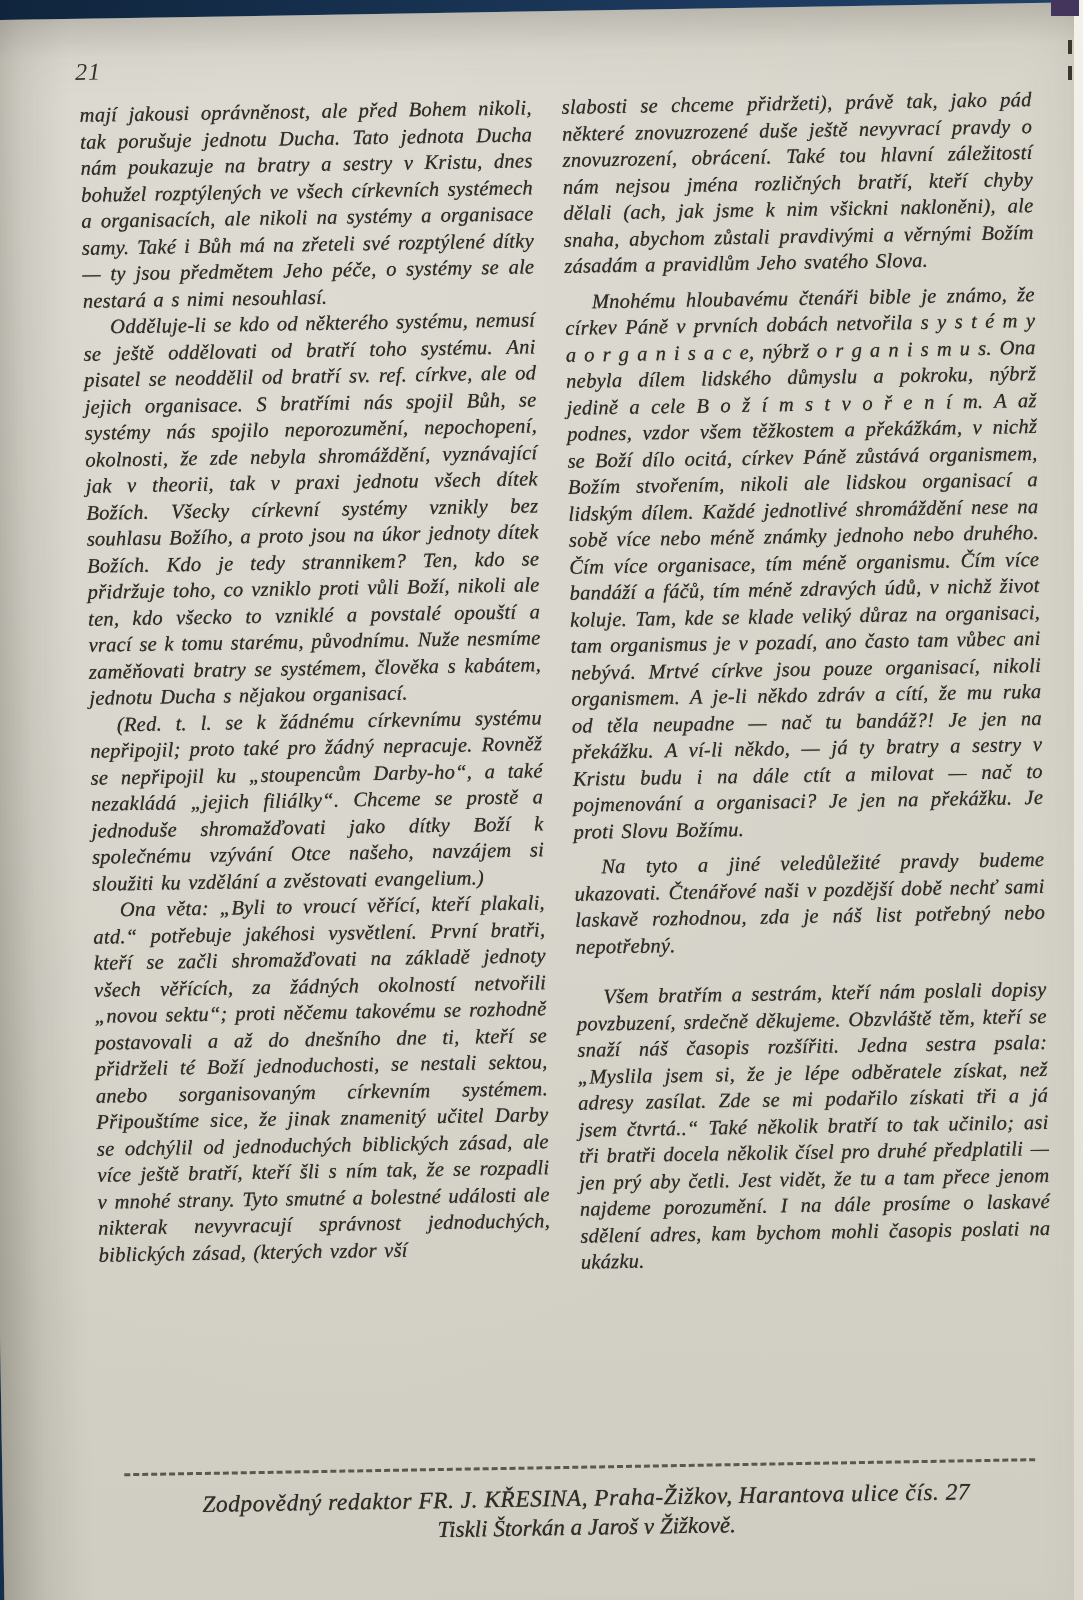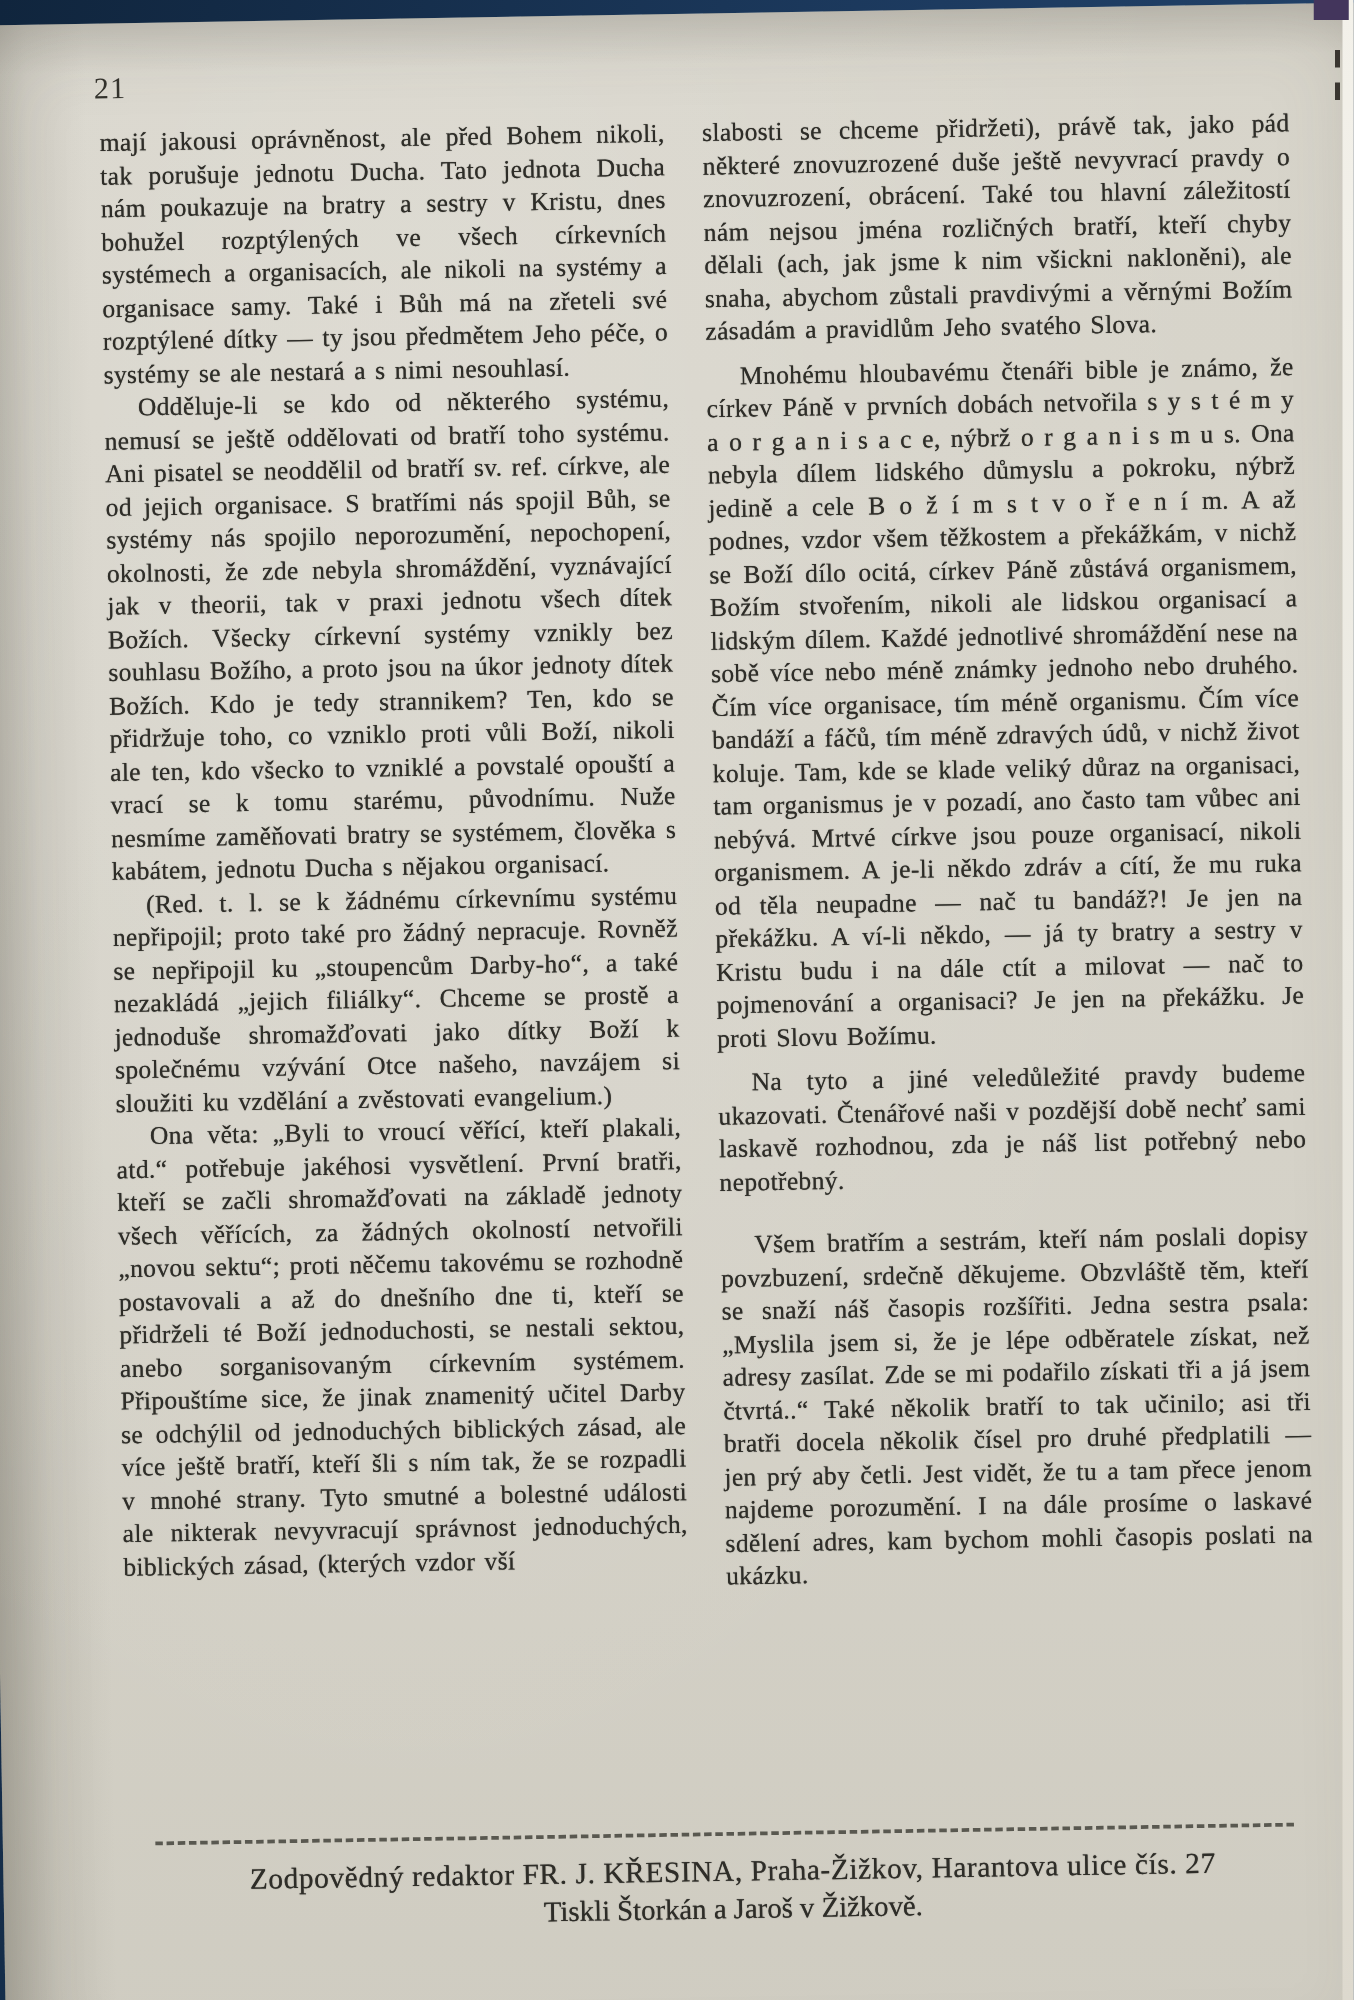--- a/index.html
+++ b/index.html
@@ -9,20 +9,21 @@
     height: 1600px;
     overflow: hidden;
     font-family: "Liberation Serif", "DejaVu Serif", serif;
   }
   .scan {
     position: relative;
     width: 1083px;
     height: 1600px;
     background: linear-gradient(100deg, #10253d 0%, #1d3b60 55%, #24456d 100%);
     overflow: hidden;
+    font-style: italic;
   }
   .paper {
     position: absolute;
     top: 2px;
     right: -10px;
     width: 1115px;
     height: 1660px;
     transform: rotate(-0.95deg);
     transform-origin: top right;
     background:

